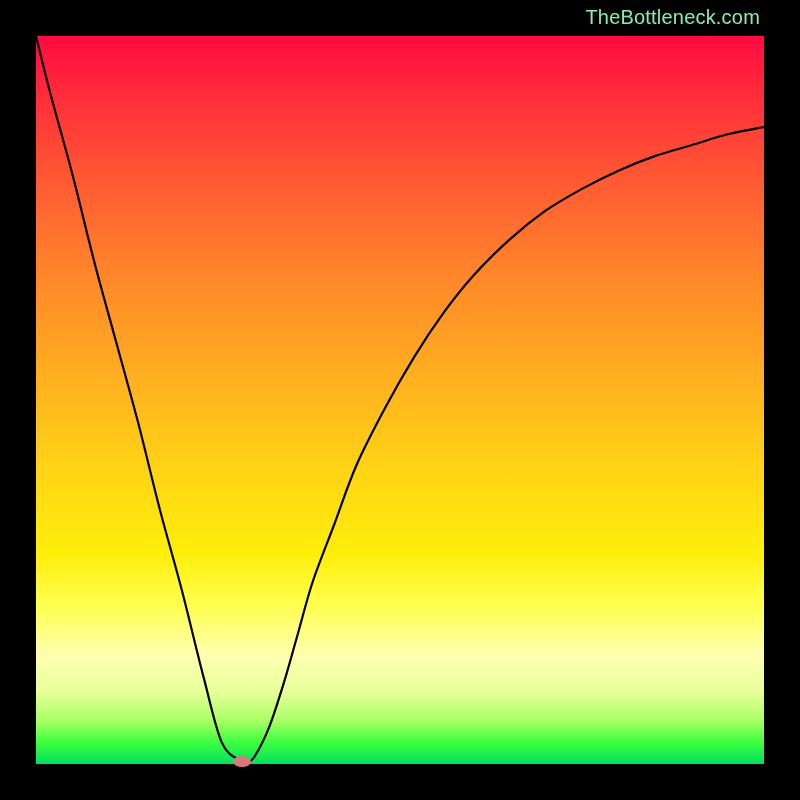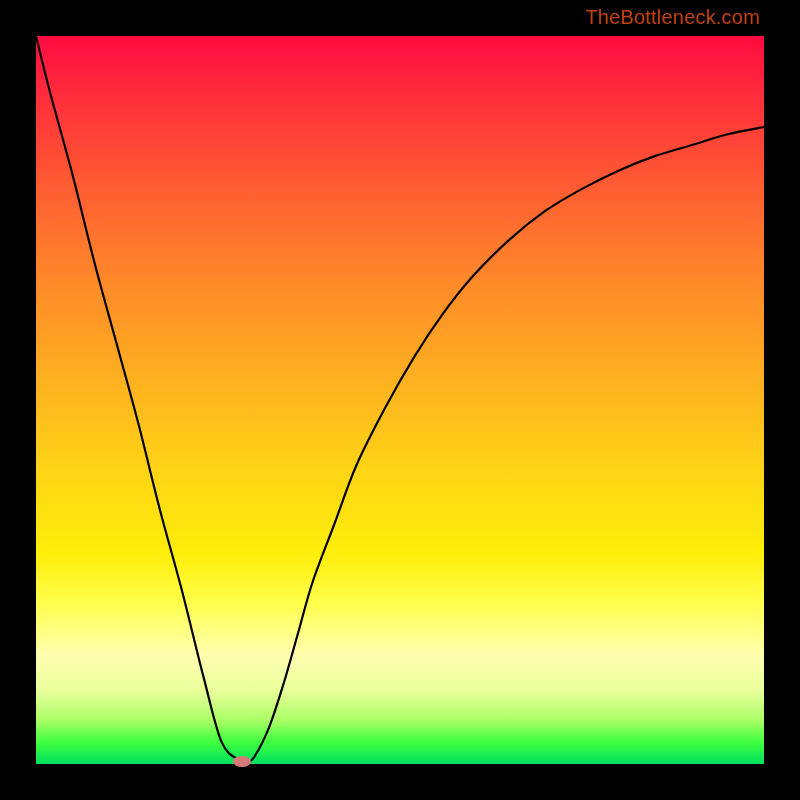--- a/index.html
+++ b/index.html
@@ -39,21 +39,21 @@
       #e8ff9a 90%,
       #aaff66 94%,
       #3fff3f 97%,
       #00e060 100%
     );
   }
   .watermark {
     position: absolute;
     top: 6px;
     right: 40px;
-    color: #c2410c;
+    color: #86efac;
     font-size: 20px;
     letter-spacing: 0.2px;
     user-select: none;
   }
   svg.curve {
     position: absolute;
     top: 0;
     left: 0;
     width: 728px;
     height: 728px;

